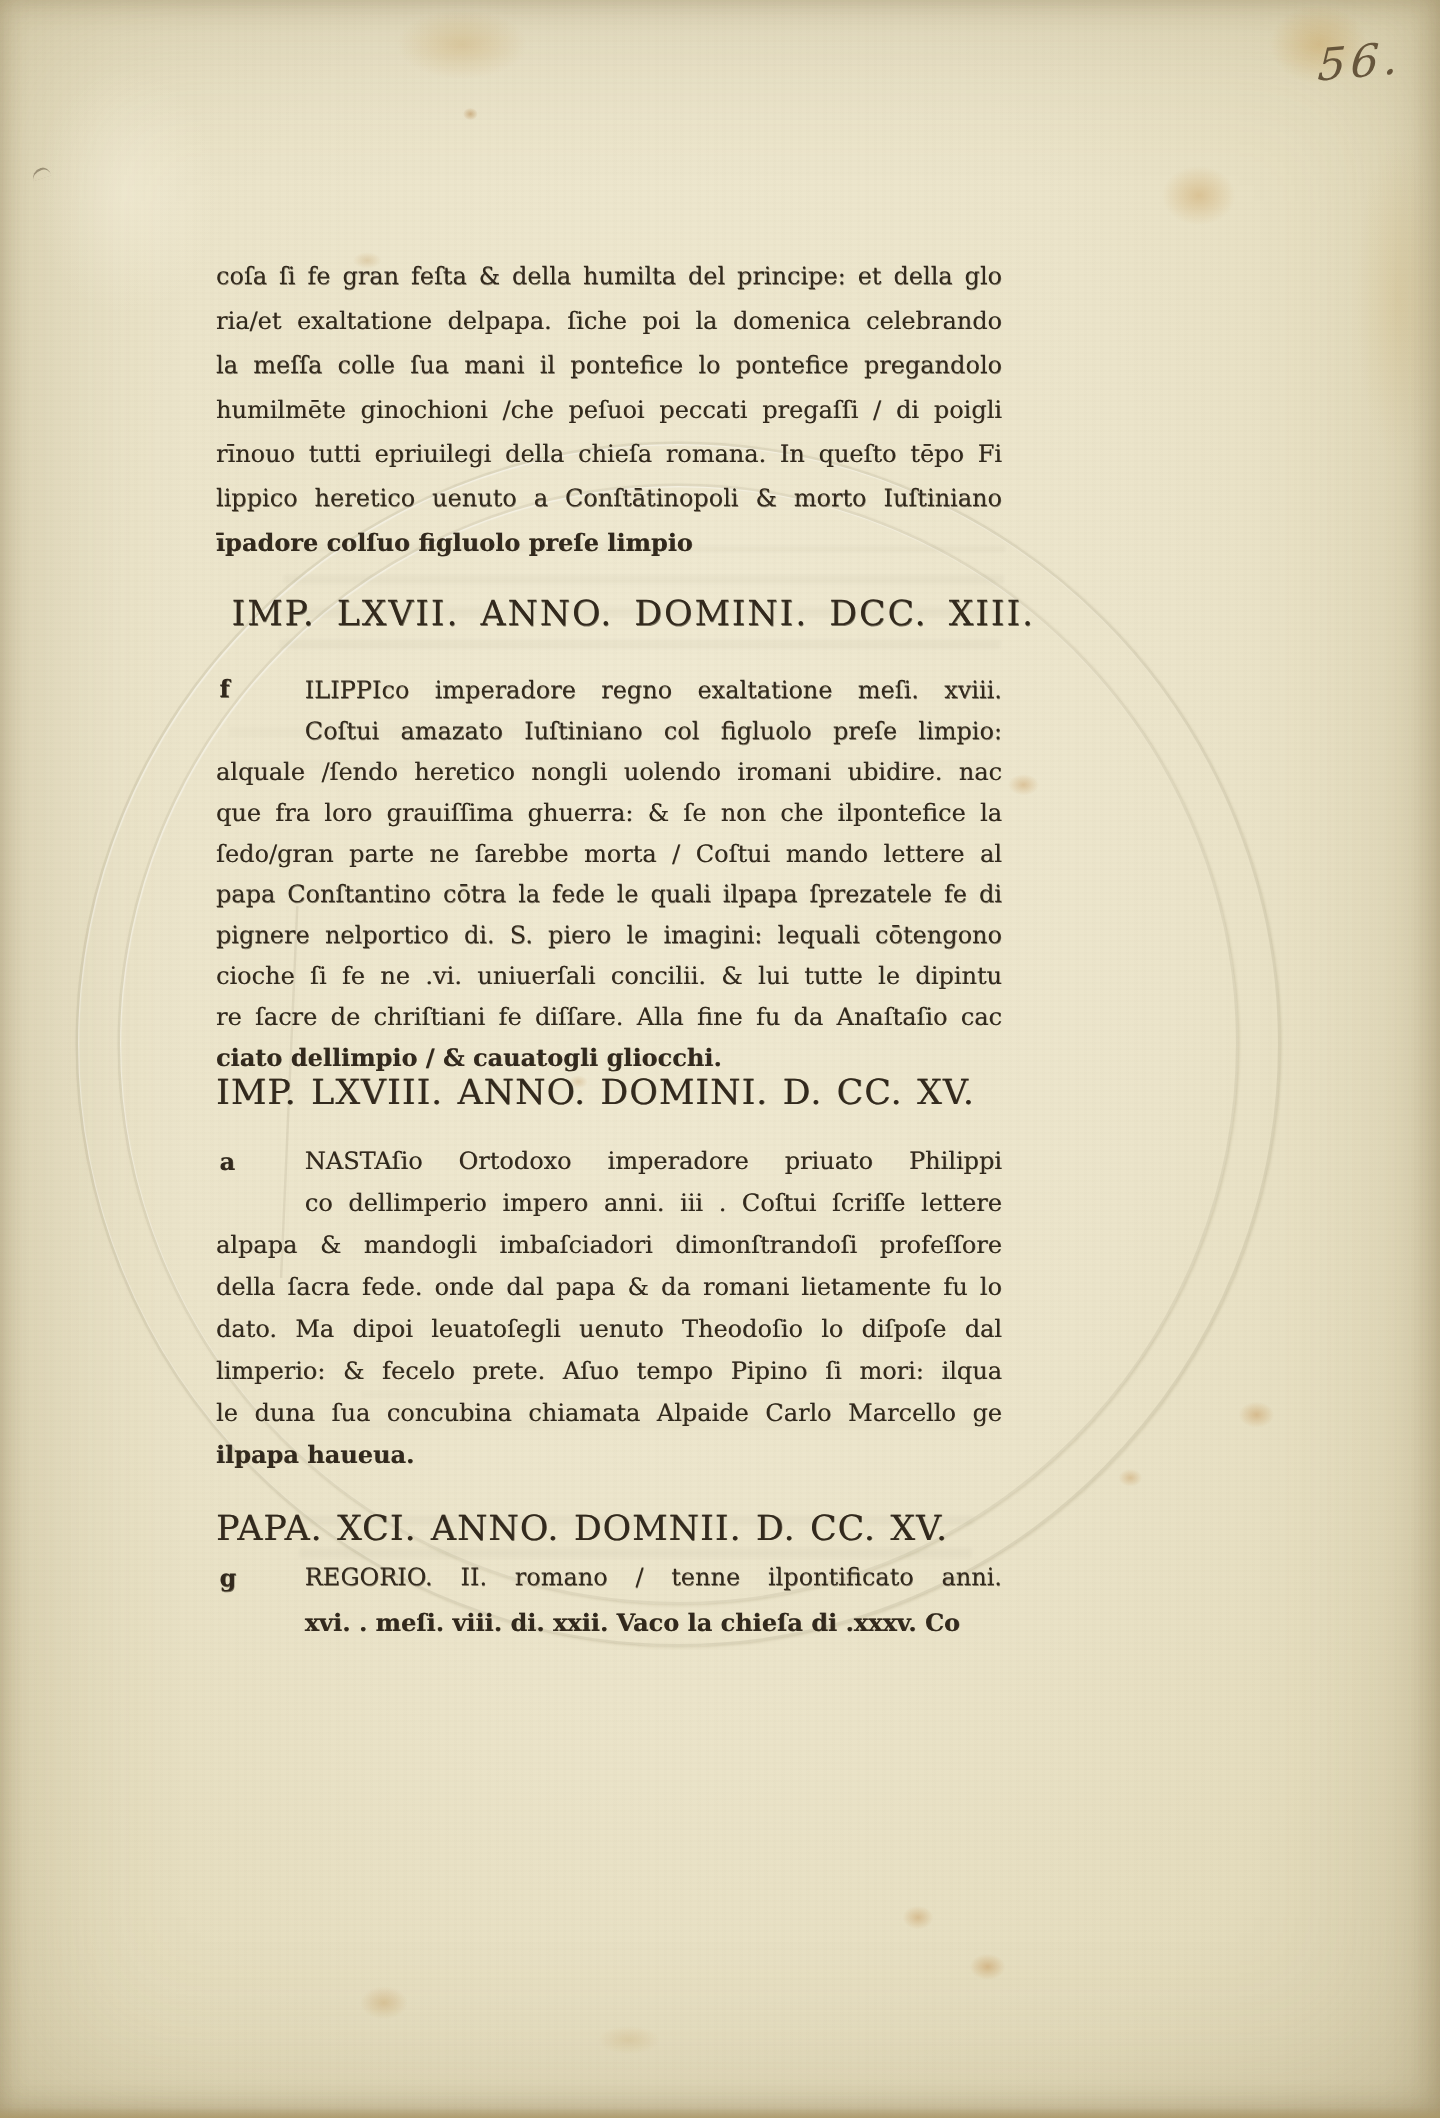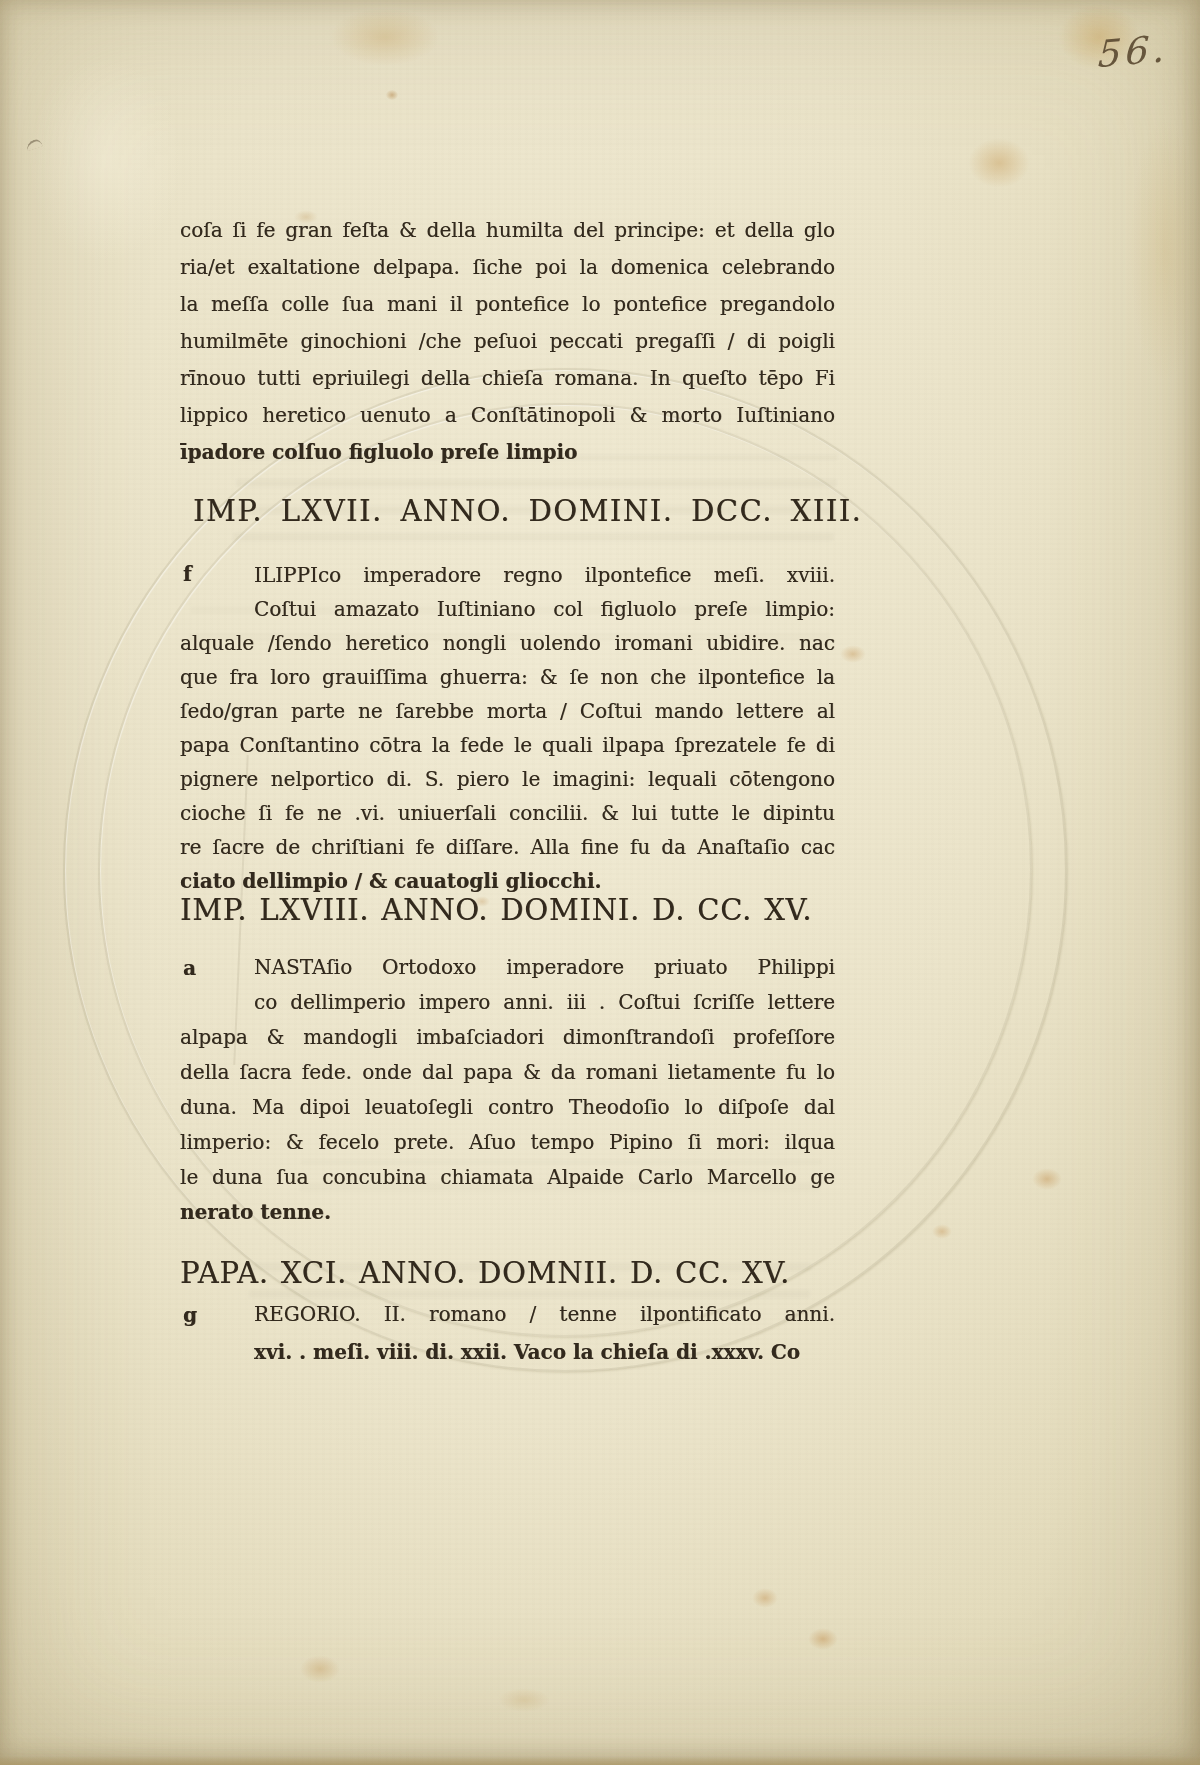--- a/index.html
+++ b/index.html
@@ -138,42 +138,42 @@
       <div class="line">ria/et exaltatione delpapa. ſiche poi la domenica celebrando</div>
       <div class="line">la meſſa colle ſua mani il pontefice lo pontefice pregandolo</div>
       <div class="line">humilmēte ginochioni /che peſuoi peccati pregaſſi / di poigli</div>
       <div class="line">rīnouo tutti epriuilegi della chieſa romana. In queſto tēpo Fi</div>
       <div class="line">lippico heretico uenuto a Conſtātinopoli &amp; morto Iuſtiniano</div>
       <div class="line nat">īpadore colſuo figluolo preſe limpio</div>
     </div>
 
     <div class="para p2">
       <span class="guide">f</span>
-      <div class="line ind">ILIPPIco imperadore regno ilpontefice meſi. xviii.</div>
+      <div class="line ind">ILIPPIco imperadore regno exaltatione meſi. xviii.</div>
       <div class="line ind">Coſtui amazato Iuſtiniano col figluolo preſe limpio:</div>
       <div class="line">alquale /ſendo heretico nongli uolendo iromani ubidire. nac</div>
       <div class="line">que fra loro grauiſſima ghuerra: &amp; ſe non che ilpontefice la</div>
       <div class="line">ſedo/gran parte ne ſarebbe morta / Coſtui mando lettere al</div>
       <div class="line">papa Conſtantino cōtra la fede le quali ilpapa ſprezatele fe di</div>
       <div class="line">pignere nelportico di. S. piero le imagini: lequali cōtengono</div>
       <div class="line">cioche ſi fe ne .vi. uniuerſali concilii. &amp; lui tutte le dipintu</div>
       <div class="line">re ſacre de chriſtiani fe diſſare. Alla fine fu da Anaſtaſio cac</div>
       <div class="line nat">ciato dellimpio / &amp; cauatogli gliocchi.</div>
     </div>
 
     <div class="para p3">
       <span class="guide">a</span>
       <div class="line ind">NASTAſio Ortodoxo imperadore priuato Philippi</div>
       <div class="line ind">co dellimperio impero anni. iii . Coſtui ſcriſſe lettere</div>
       <div class="line">alpapa &amp; mandogli imbaſciadori dimonſtrandoſi profeſſore</div>
       <div class="line">della ſacra fede. onde dal papa &amp; da romani lietamente fu lo</div>
-      <div class="line">duna. Ma dipoi leuatoſegli contro Theodoſio lo diſpoſe dal</div>
+      <div class="line">dato. Ma dipoi leuatoſegli uenuto Theodoſio lo diſpoſe dal</div>
       <div class="line">limperio: &amp; fecelo prete. Aſuo tempo Pipino ſi mori: ilqua</div>
       <div class="line">le duna ſua concubina chiamata Alpaide Carlo Marcello ge</div>
-      <div class="line nat">nerato tenne.</div>
+      <div class="line nat">ilpapa haueua.</div>
     </div>
 
     <div class="para p4">
       <span class="guide">g</span>
       <div class="line ind">REGORIO. II. romano / tenne ilpontificato anni.</div>
       <div class="line ind nat">xvi. . meſi. viii. di. xxii. Vaco la chieſa di .xxxv. Co</div>
     </div>
 
   </div>
 

